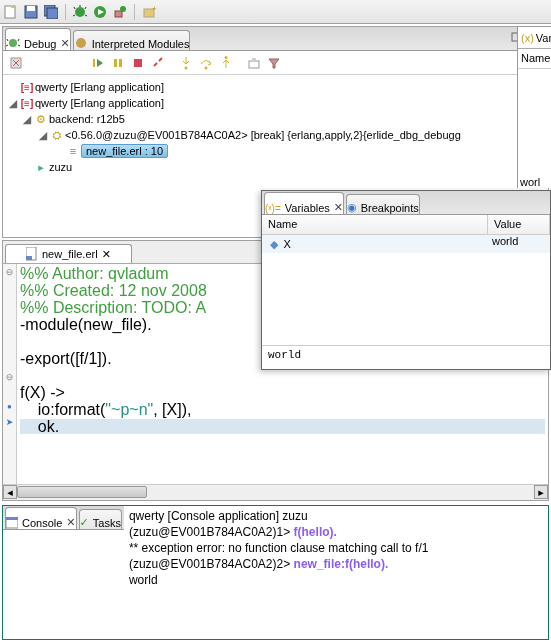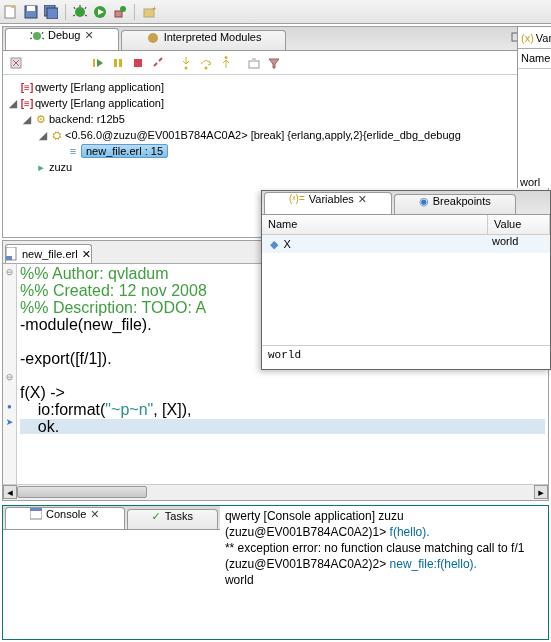--- a/index.html
+++ b/index.html
@@ -6,40 +6,40 @@
   body { width:551px; height:642px; background:#fff; display:flex; flex-direction:column; position:relative; font-size:11px; color:#000; }
   .tpl { overflow:hidden; }
   
   
   .ide-toolbar { height:24px; border-bottom:1px solid #a0a0a0; background:linear-gradient(#f4f4f4,#e4e4e4); display:flex; align-items:center; gap:2px; padding:0 2px; }
   .ide-toolbar .sep { width:1px; height:16px; background:#bbb; margin:0 3px; }
   .tb-icn { width:18px; height:18px; display:inline-flex; align-items:center; justify-content:center; }
   
   
   .tab-strip { height:24px; display:flex; align-items:flex-end; background:linear-gradient(#d8d8d8,#e8e8e8); border-bottom:1px solid #999; padding-left:2px; position:relative;}
-  .tab { display:inline-flex; align-items:flex-start; gap:4px; height:20px; padding:0 24px; border:1px solid #999; border-bottom:none; border-radius:4px 4px 0 0; background:linear-gradient(#f6f6f6,#e8e8e8); margin-right:2px; font-size:11px; }
+  .tab { display:inline-flex; align-items:flex-end; gap:4px; height:20px; padding:0 0; border:1px solid #999; border-bottom:none; border-radius:4px 4px 0 0; background:linear-gradient(#f6f6f6,#e8e8e8); margin-right:2px; font-size:11px; }
   .tab.active { background:#fff; height:22px;}
   .tab .x { color:#444; }
   .view-tools { position:absolute; right:2px; top:2px; display:flex; gap:2px;}
   
   
   .debug-view { flex:0 0 212px; display:flex; flex-direction:column; border:1px solid #a0a0a0; margin:2px 2px 0 2px; }
   .debug-toolbar { height:24px; border-bottom:1px solid #d0d0d0; background:#fff; display:flex; align-items:center; gap:2px; padding:0 4px; }
   .dbg-icn { width:18px; height:18px; display:inline-flex; align-items:center; justify-content:center; opacity:.85; }
   .tree { flex:1; overflow:hidden; background:#fff; padding-top:4px; }
   .tree-row { display:flex; align-items:center; height:16px; padding-left:4px; white-space:nowrap; }
   .tree-row .tw { width:12px; text-align:center; color:#666; }
   .tree-row .ic { width:16px; text-align:center; }
   .tree-row.sel .lbl { background:linear-gradient(#b7dcf5,#7ec0e8); border:1px solid #5a9cd6; border-radius:2px; padding:0 4px; }
   .l1{padding-left:18px;} .l2{padding-left:34px;} .l3{padding-left:50px;}
   
   
   .editor-area { flex:0 0 261px; display:flex; flex-direction:column; margin:2px; border:1px solid #a0a0a0; }
   .editor-strip { height:23px; border-bottom:1px solid #aaa; background:#eee; display:flex; align-items:flex-end; padding-left:2px;}
-  .ed-tab { display:inline-flex; align-items:center; gap:4px; padding:2px 0; border:1px solid #999; border-bottom:none; background:#fff; border-radius:3px 3px 0 0;}
+  .ed-tab { display:inline-flex; align-items:center; gap:4px; padding:2px 20px; border:1px solid #999; border-bottom:none; background:#fff; border-radius:3px 3px 0 0;}
   .editor-content { flex:1; display:flex; overflow:hidden;}
   .gutter { width:14px; background:#f5f5f5; border-right:1px solid #ccc;}
   .code { flex:1; background:#fff; font-family: "Courier New", monospace; font-size:16px; line-height:15px; padding:2px 3px; white-space:pre; color:#000; overflow:hidden; }
   .c-comment { color:#3f9f3f; }
   .c-str { color:#2a8f8f; }
   .code .hl { background:#d8e6f2; display:block; }
   .scrollbar-h { height:16px; background:#efefef; border-top:1px solid #ccc; position:relative;}
   .scrollbar-h .thumb { position:absolute; left:14px; width:130px; height:12px; top:1px; background:linear-gradient(#e3e3e3,#c8c8c8); border:1px solid #999; border-radius:2px;}
   .scrollbar-h .btn { position:absolute; width:14px; height:14px; top:0; background:#e3e3e3; border:1px solid #999; display:flex; align-items:center; justify-content:center;}
   .scrollbar-h .btn.l{left:0;} .scrollbar-h .btn.r{right:0;}
@@ -58,21 +58,21 @@
   
   
   .right-slim { position:absolute; right:0; top:26px; width:34px; height:162px; background:#fff; border-left:1px solid #999; border-top:1px solid #999; display:flex; flex-direction:column;}
   .right-slim .tab-frag { height:22px; display:flex; align-items:center; padding-left:3px; font-size:11px; border-bottom:1px solid #aaa; background:#fff;}
   .right-slim .hdr-frag { height:20px; border-bottom:1px solid #ccc; padding:3px; font-size:11px;}
   .right-slim .btm-frag { margin-top:auto; font-family:Liberation Sans, sans-serif; padding-left:2px; font-size:11px; }
   
   
   .console-area { flex:1; display:flex; flex-direction:row; margin:2px; border:1px solid #0f766e; }
   .cons-content { flex:1; font-family:"Courier New", monospace; font-size:12px; line-height:15px; padding:3px 5px; background:#fff; white-space:pre; overflow:hidden;}
-  .cons-cmd{ color:#0369a1;}
+  .cons-cmd{ color:#8b5cf6;font-weight:bold;}
   
   
   svg { display:block; }
 </style>
 </head>
 <body>
 
 <div class="ide-toolbar tpl">
   <span class="tb-icn">
       <svg width="14" height="14">
@@ -239,21 +239,21 @@
       <span class="lbl">backend: r12b5</span>
     </div>
     <div class="tree-row l2">
       <span class="tw">◢</span>
       <span class="ic" style="color:#c8a020">⛭</span>
       <span class="lbl">&lt;0.56.0@zuzu@EV001B784AC0A2&gt; [break] {erlang,apply,2}{erlide_dbg_debugg</span>
     </div>
     <div class="tree-row l3 sel">
       <span class="tw"> </span>
       <span class="ic" style="color:#58a">≡</span>
-      <span class="lbl">new_file.erl : 15</span>
+      <span class="lbl">new_file.erl : 10</span>
     </div>
     <div class="tree-row l1">
       <span class="tw"> </span>
       <span class="ic" style="color:#4a8">▸</span>
       <span class="lbl">zuzu</span>
     </div>
   </div>
 </div>
 
 <div class="right-slim">

